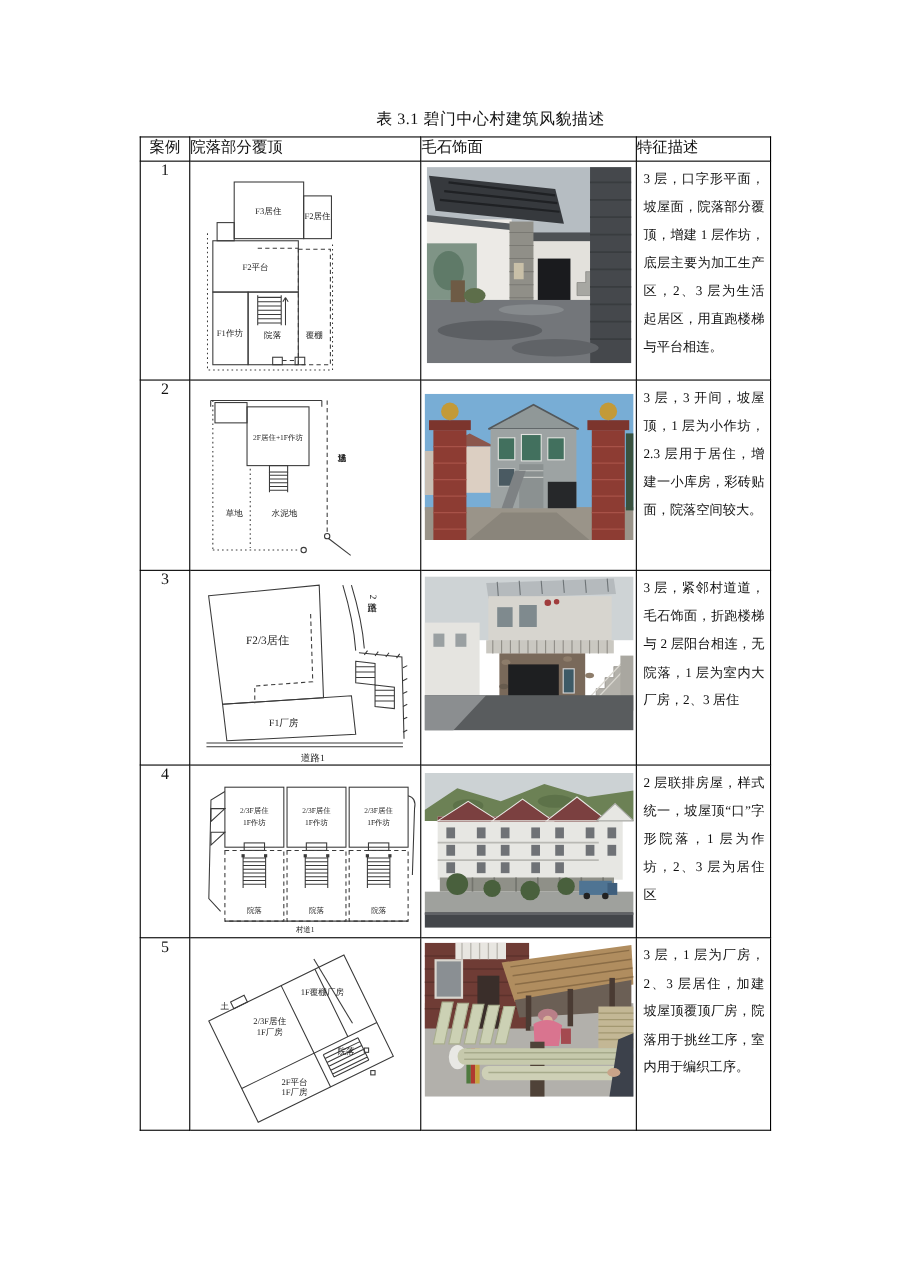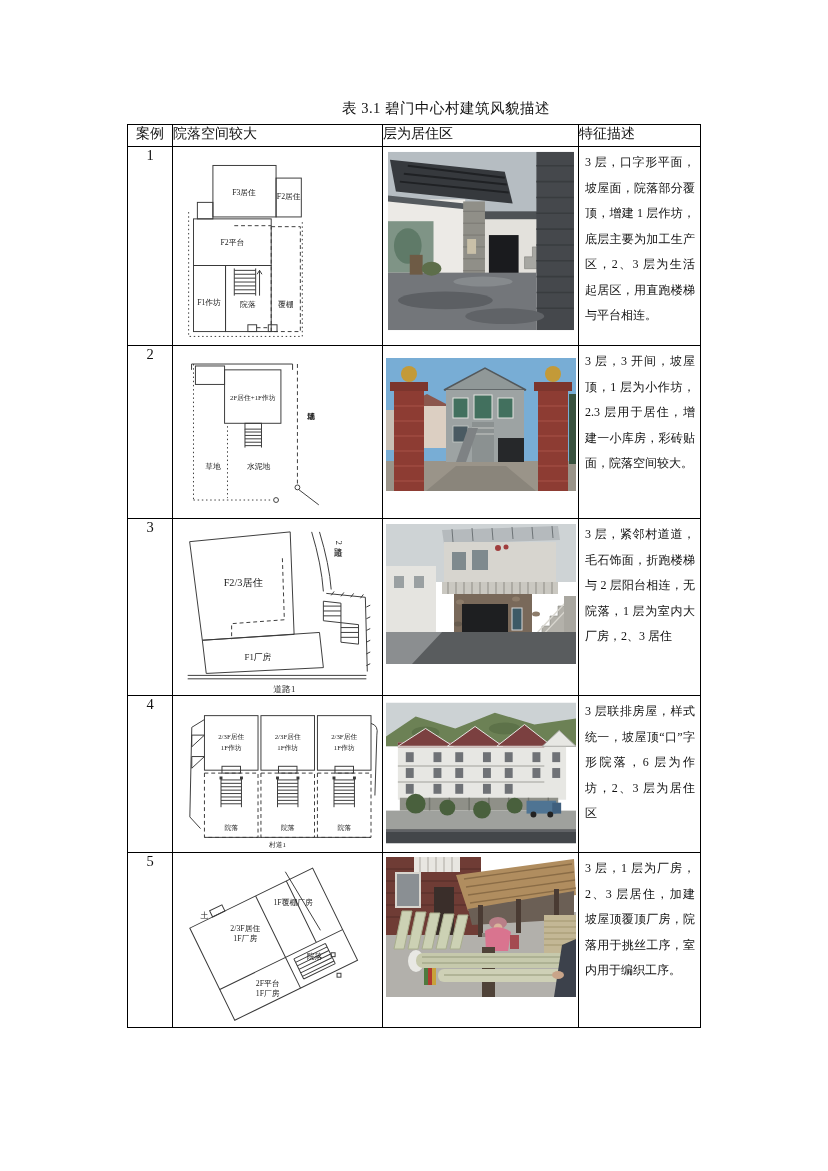--- a/index.html
+++ b/index.html
@@ -38,22 +38,22 @@
     <colgroup>
         <col style="width:45px">
         <col style="width:210px">
         <col style="width:196px">
         <col style="width:122px">
       </colgroup>
 
     <tbody>
         <tr style="height:22px">
       <td class="hd c">案例</td>
-      <td class="hd">院落空间较大</td>
-      <td class="hd">层为居住区</td>
+      <td class="hd">院落部分覆顶</td>
+      <td class="hd">毛石饰面</td>
       <td class="hd">特征描述</td>
     </tr>
 
     <tr style="height:198px">
       <td class="case">1</td>
       <td>
         <svg class="diag" width="204" height="192" viewBox="0 0 210 196">
           <path class="ln dot" d="M13,60 V188 H130 M130,188 V70"></path>
           <rect class="ln" x="38" y="12" width="65" height="53"></rect>
           <rect class="ln" x="103" y="25" width="26" height="40"></rect>
@@ -286,21 +286,21 @@
           <circle cx="130" cy="104" r="8" fill="#49603d"></circle>
           <rect x="142" y="99" width="30" height="13" fill="#4f7493"></rect>
           <rect x="168" y="101" width="9" height="11" fill="#3f5f7d"></rect>
           <circle cx="149" cy="113" r="3" fill="#222"></circle>
               <circle cx="166" cy="113" r="3" fill="#222"></circle>
           <rect x="0" y="128" width="192" height="14" fill="#43464a"></rect>
           <path d="M0,129.5 h192" stroke="#6a6d71" stroke-width="1.5"></path>
         </svg>
       </td>
       <td class="desc">
-            <div>3 层联排房屋，样式统一，坡屋顶“口”字形院落，6 层为作坊，2、3 层为居住区</div>
+            <div>2 层联排房屋，样式统一，坡屋顶“口”字形院落，1 层为作坊，2、3 层为居住区</div>
           </td>
     </tr>
 
     <tr style="height:170px">
       <td class="case">5</td>
       <td>
         <svg class="diag" width="205" height="168" viewBox="0 0 210 172">
           <g class="ln">
             <g transform="rotate(-26 100 85)">
               <rect x="30" y="35" width="140" height="105" fill="none"></rect>

